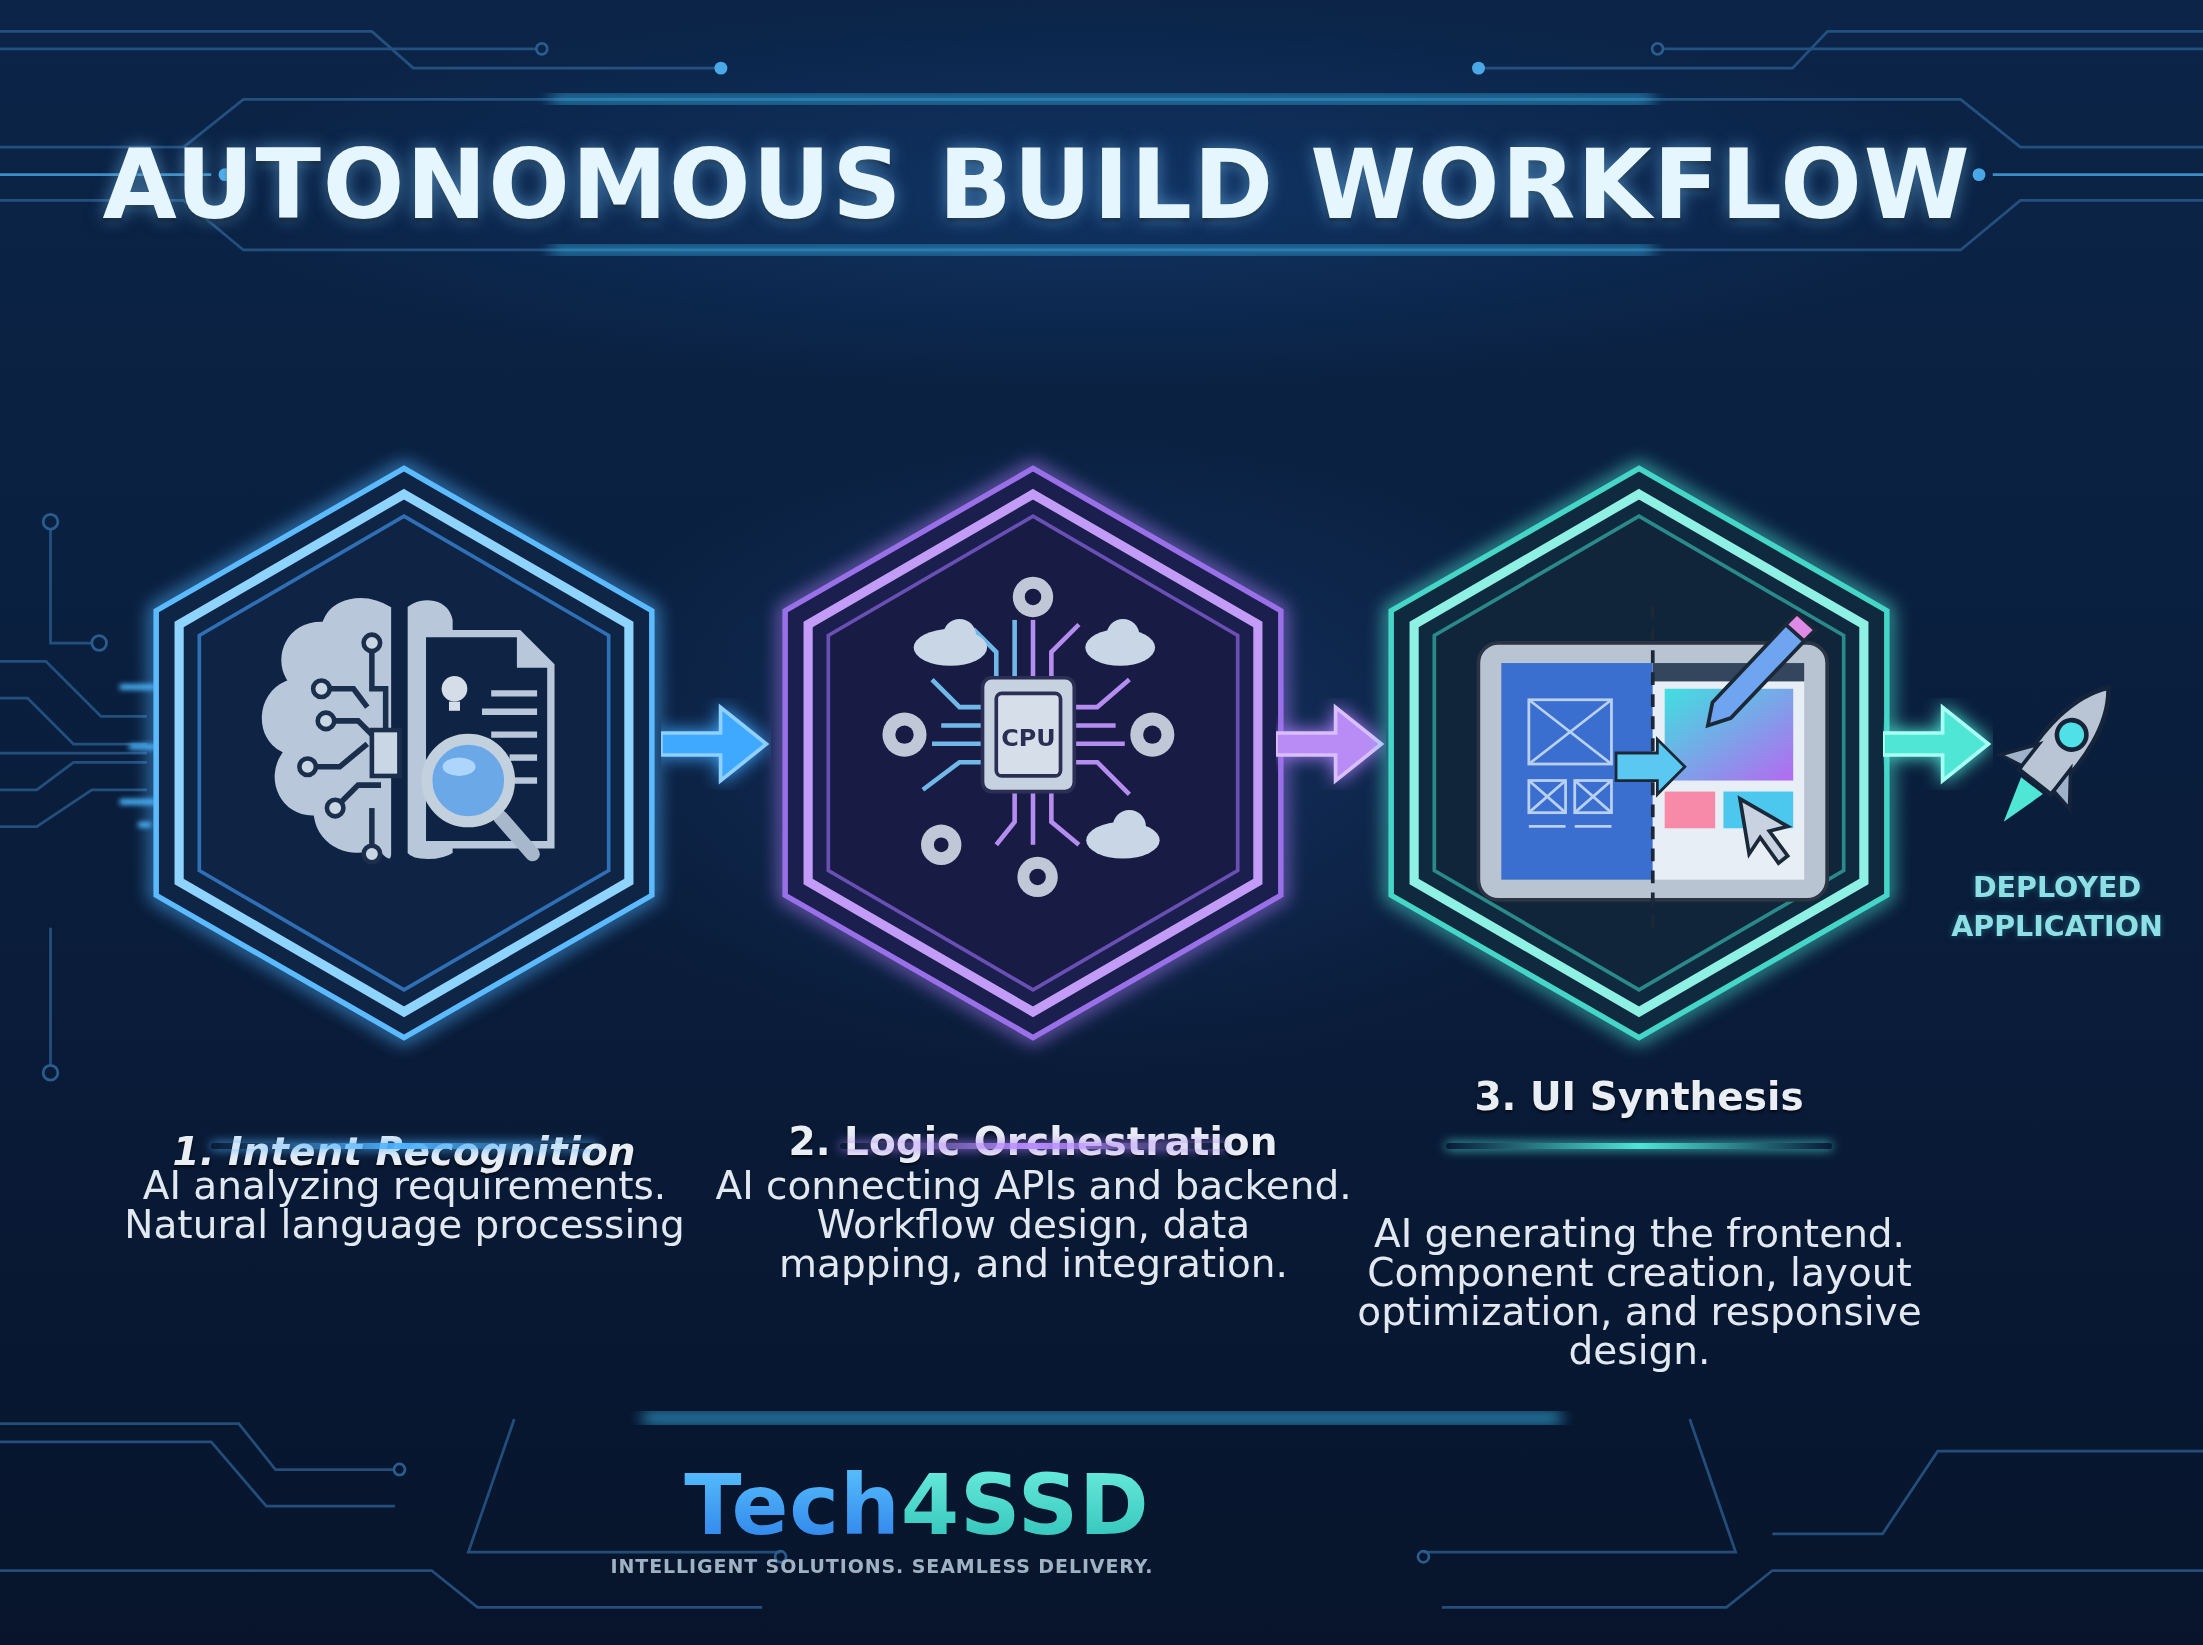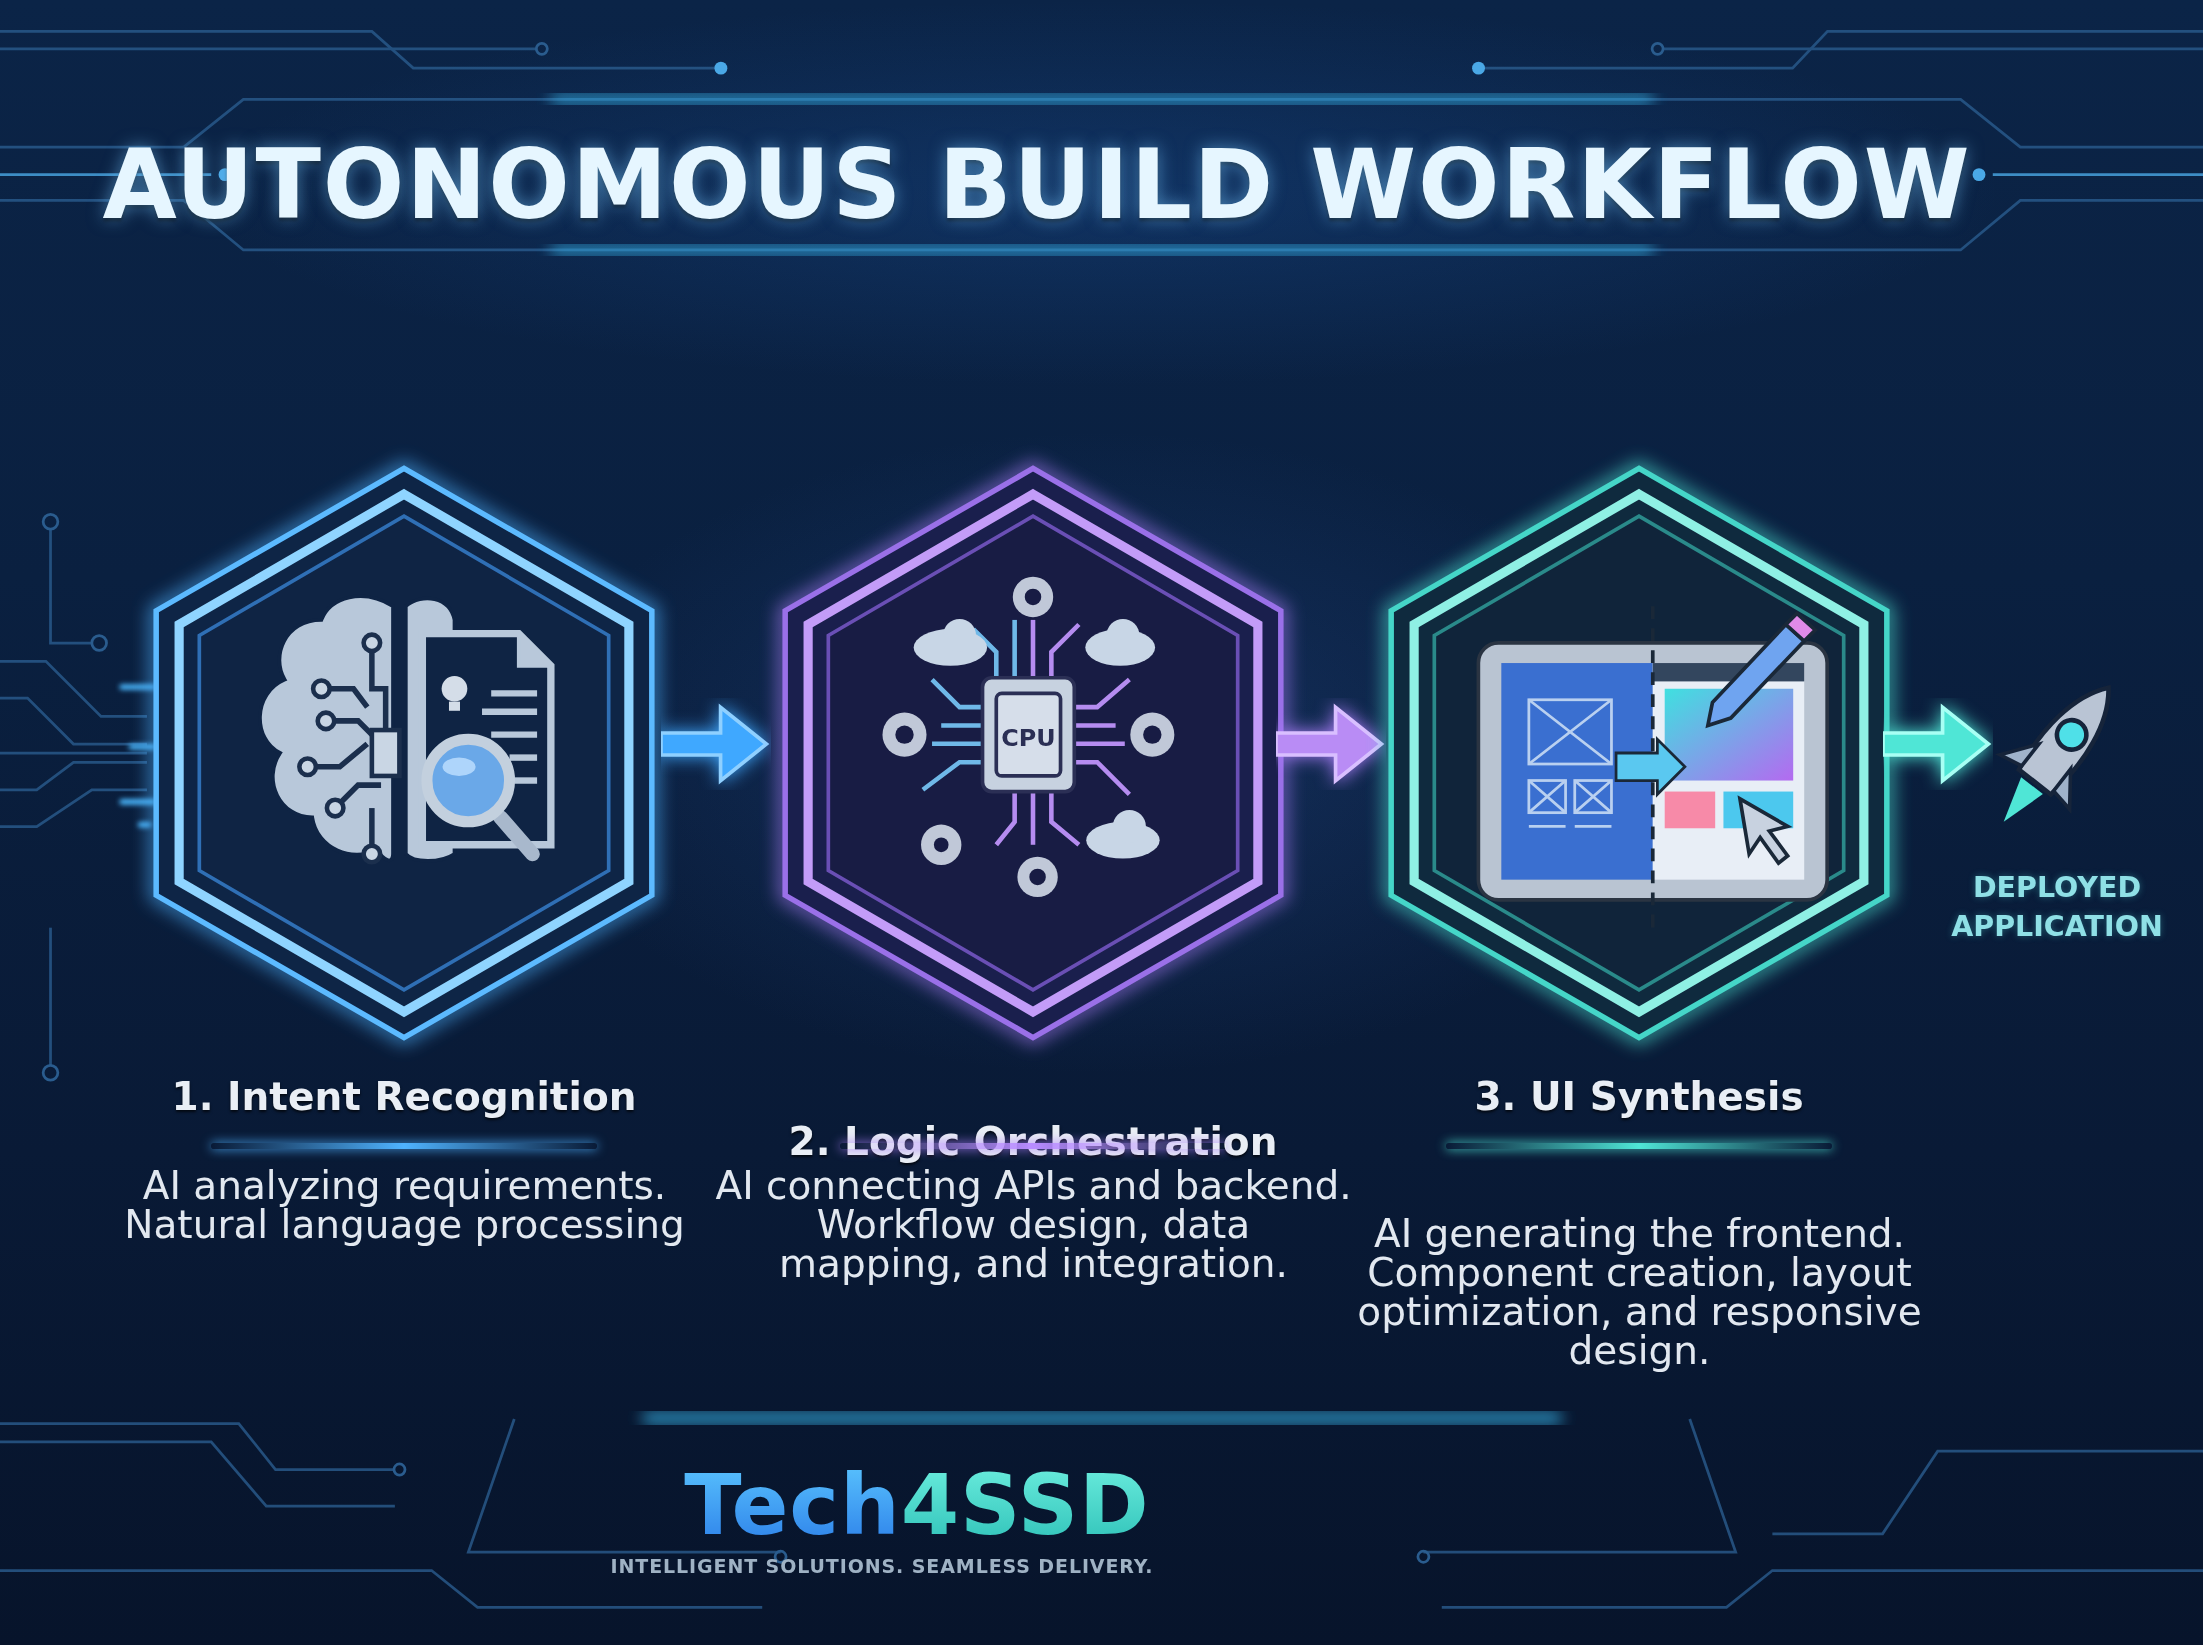--- a/index.html
+++ b/index.html
@@ -287,21 +287,21 @@
       <path d="M48 105 L22 140 L48 135 Z" fill="#9fb2ca" stroke="#16243a" stroke-width="4"></path>
       <path d="M92 105 L118 140 L92 135 Z" fill="#9fb2ca" stroke="#16243a" stroke-width="4"></path>
       <path d="M55 145 L70 195 L85 145 Z" fill="#4fe6d6"></path>
     </g>
   </svg>
   <div class="deployed">
     <div>DEPLOYED</div>
     <div>APPLICATION</div>
   </div>
 
-  <div class="step-title" style="left:110px;top:1074px;">1. Intent Recognition</div>
+  <div class="step-title" style="left:110px;top:1129px;font-style:italic;">1. Intent Recognition</div>
   <div class="divider" style="left:211px;top:1143px;background:linear-gradient(90deg,transparent,#4fb3ff,transparent);box-shadow:0 0 11px #4fb3ff;"></div>
   <div class="step-desc" style="left:83px;top:1166px;">
     <div>AI analyzing requirements.</div>
     <div>Natural language processing</div>
   </div>
 
   <div class="step-title" style="left:739px;top:1092px;margin-top:27px;">2. Logic Orchestration</div>
   <div class="divider" style="left:840px;top:1143px;background:linear-gradient(90deg,transparent,#b88cff,transparent);box-shadow:0 0 11px #a77cf5;"></div>
   <div class="step-desc" style="left:712px;top:1166px;">
     <div>AI connecting APIs and backend.</div>

